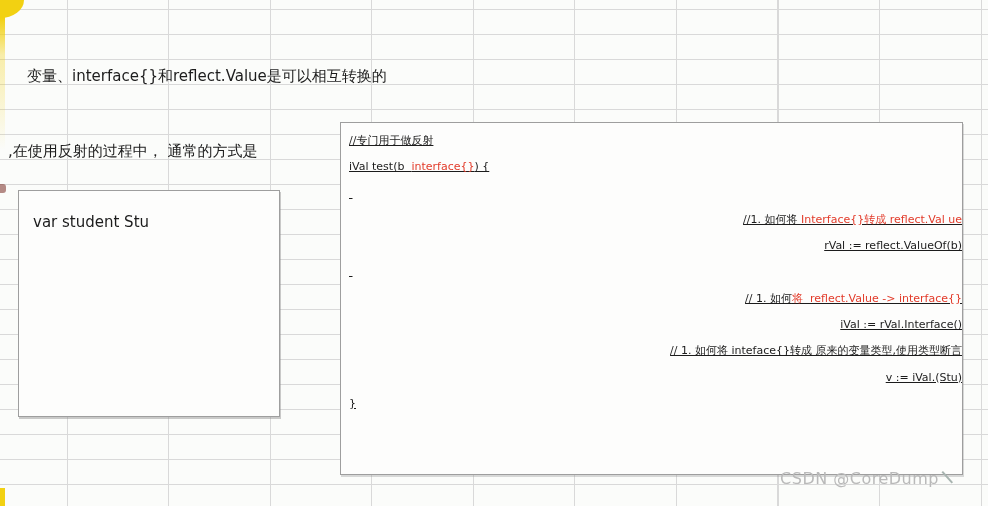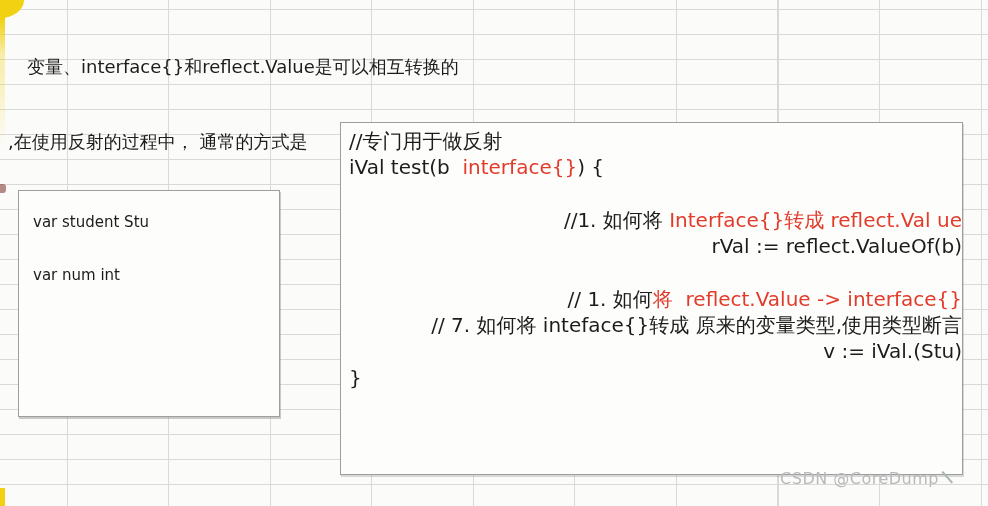--- a/index.html
+++ b/index.html
@@ -34,22 +34,22 @@
   }
   .yellow-bottom{
     position:absolute;left:0;top:488px;width:5px;height:18px;
     background:var(--yellow,#f2d112);
   }
   .red-smudge{
     position:absolute;left:0;top:184px;width:6px;height:9px;
     background:#7a2b25;opacity:.55;border-radius:0 3px 3px 0;
   }
   .header{
-    position:absolute;left:27px;top:4px;
-    font-size:18px;line-height:25px;font-weight:500;
+    position:absolute;left:27px;top:14px;
+    font-size:15px;line-height:25px;font-weight:500;
     white-space:pre;
   }
   .header .line2{margin-left:-19px;}
   .panel{
     position:absolute;background:#fdfdfc;
     border:1px solid #9e9e9e;
   }
   .left-box{
     left:18px;top:190px;width:260px;height:225px;
     box-shadow:1px 2px 0 rgba(140,140,140,.45);
@@ -58,22 +58,23 @@
   .left-box .var-line{margin:0 0 0 14px;white-space:pre;}
   .left-box .var-line.first{margin-top:22px;}
   .left-box .var-line.second{margin-top:35px;}
   .code-box{
     left:340px;top:122px;width:621px;height:351px;
     box-shadow:1px 2px 0 rgba(150,150,150,.35);
     padding:0;
   }
   .code-lines{padding:5px 0 0 8px;}
   .code-line{
-    font-size:20px;line-height:26.3px;
+    font-size:11px;line-height:26.3px;
     white-space:pre;
+    text-decoration:underline;
   }
   .code-line.indent-1{padding-left:44px;text-align:right;}
   .seg-black{color:var(--text,#1c1c1c);}
   .seg-red{color:var(--code_red,#e23b2a);}
   .watermark{
     position:absolute;right:30px;top:469px;
     font-size:16px;letter-spacing:.5px;
     color:var(--watermark,#b9b9b9);
     display:flex;align-items:flex-start;margin-left:13px;
   }
@@ -95,33 +96,33 @@
   <div class="yellow-bottom"></div>
   <div class="red-smudge"></div>
 
   <div class="header">
     <div class="line1">变量、interface{}和reflect.Value是可以相互转换的</div>
     <div class="line2">,在使用反射的过程中， 通常的方式是</div>
   </div>
 
   <div class="panel left-box">
     <div class="var-line first">var student Stu</div>
-    <div class="var-line second">var num int</div>
   </div>
 
   <div class="panel code-box">
     <div class="code-lines">
         <div class="code-line indent-0"><span class="seg-black">//专门用于做反射</span></div>
         <div class="code-line indent-0"><span class="seg-black">iVal test(b  </span><span class="seg-red">interface{}</span><span class="seg-black">) {</span></div>
         <div class="code-line indent-0">&nbsp;</div>
         <div class="code-line indent-1"><span class="seg-black">//1. 如何将 </span><span class="seg-red">Interface{}转成 reflect.Val ue</span></div>
         <div class="code-line indent-1"><span class="seg-black">rVal := reflect.ValueOf(b)</span></div>
         <div class="code-line indent-0">&nbsp;</div>
         <div class="code-line indent-1"><span class="seg-black">// 1. 如何</span><span class="seg-red">将  reflect.Value -&gt; interface{}</span></div>
-        <div class="code-line indent-1"><span class="seg-black">// 7. 如何将 inteface{}转成 原来的变量类型,使用类型断言</span></div>
+        <div class="code-line indent-1"><span class="seg-black">iVal := rVal.Interface()</span></div>
+        <div class="code-line indent-1"><span class="seg-black">// 1. 如何将 inteface{}转成 原来的变量类型,使用类型断言</span></div>
         <div class="code-line indent-1"><span class="seg-black">v := iVal.(Stu)</span></div>
         <div class="code-line indent-0"><span class="seg-black">}</span></div>
       </div>
   </div>
 
   <div class="watermark">
     <span>CSDN @CoreDump</span>
     <span class="pen-mark"></span>
   </div>
 

